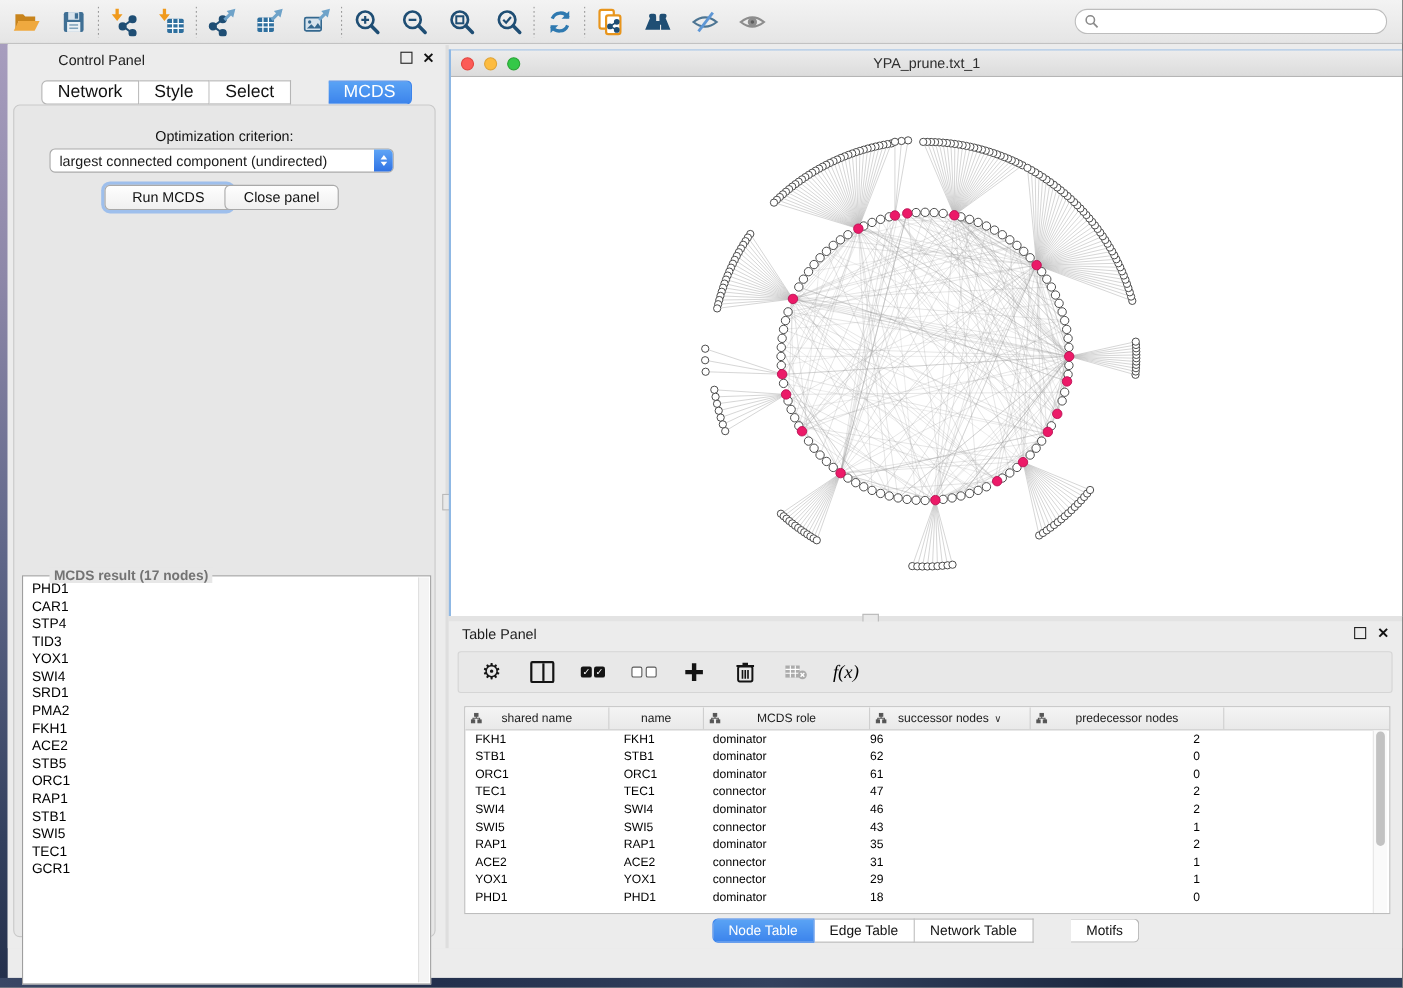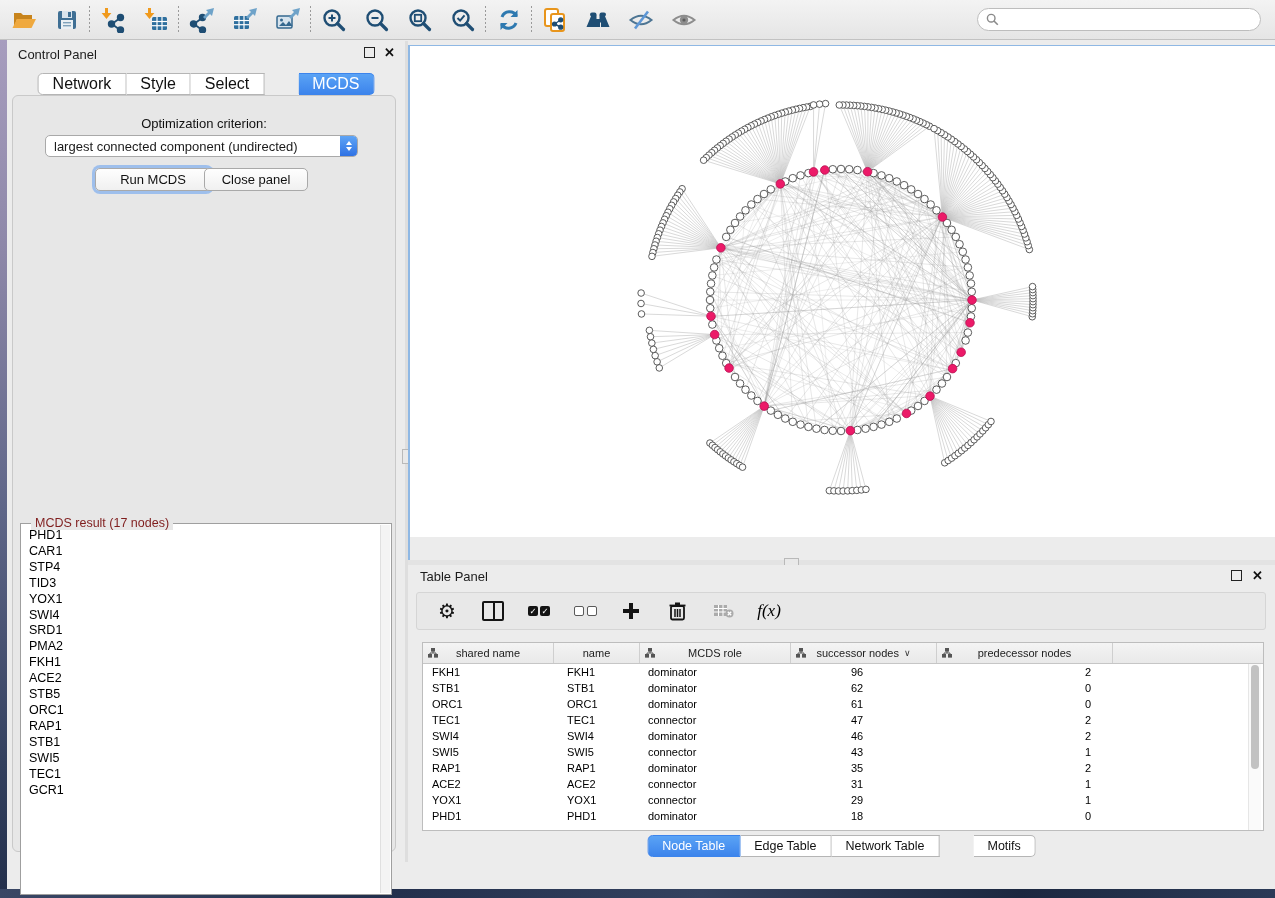--- a/index.html
+++ b/index.html
@@ -17,21 +17,21 @@
   .tb-group{display:flex;align-items:center;gap:16px;}
   .tb-btn{width:27px;height:27px;display:flex;align-items:center;justify-content:center;cursor:default;}
   .tb-sep{width:1px;height:28px;margin:0 9px;
     background-image:linear-gradient(#9a9a9a 40%,transparent 40%);background-size:1px 4px;}
   #search-box{position:absolute;right:14px;top:8px;width:284px;height:23px;background:#fff;
     border:1px solid #BDBDBD;border-radius:12px;display:flex;align-items:center;padding-left:8px;box-sizing:border-box;}
   #search-box input{border:none;outline:none;flex:1;font-size:12px;background:transparent;
     font-family:"Liberation Sans",sans-serif;}
   
   #control-panel{position:absolute;left:7px;top:41px;width:398px;height:821px;background:#ECECEC;}
-  .panel-titlebar{position:relative;height:26px;}
+  .panel-titlebar{position:relative;height:26px;margin-left:35px;}
   .panel-title{position:absolute;left:11px;top:6px;font-size:13px;color:#1c1c1c;}
   .win-icons{position:absolute;right:10px;top:6px;display:flex;gap:9px;align-items:center;}
   .float-ic{width:9px;height:9px;border:1.5px solid #222;display:inline-block;}
   .close-ic{font-size:13px;font-weight:bold;color:#111;line-height:11px;}
   #cp-tabs{position:absolute;left:50%;transform:translateX(-50%);top:32px;display:flex;}
   .seg{height:20px;line-height:20px;font-size:16px;padding:0 14px;background:#fff;
     border:1px solid #B5B5B5;border-left:none;color:#111;cursor:default;white-space:nowrap;}
   .seg:first-child{border-left:1px solid #B5B5B5;border-radius:5px 0 0 5px;}
   .seg:last-child{border-radius:0 5px 5px 0;margin-left:34px;}
   .seg.active{background:linear-gradient(#5AA3F5,#3C84EC);border-color:#3C84EC;color:#fff;}
@@ -46,22 +46,22 @@
     align-items:center;justify-content:center;gap:2px;}
   .tri-up{width:0;height:0;border-left:3.5px solid transparent;border-right:3.5px solid transparent;border-bottom:4.5px solid #fff;}
   .tri-dn{width:0;height:0;border-left:3.5px solid transparent;border-right:3.5px solid transparent;border-top:4.5px solid #fff;}
   .cp-btn{position:absolute;top:72px;height:23px;background:linear-gradient(#FEFEFE,#F0F0F0);
     border:1px solid #A9A9A9;border-radius:5px;font-size:13px;font-family:"Liberation Sans",sans-serif;
     color:#111;padding:0 12px;box-sizing:border-box;}
   #run-btn{left:82px;width:116px;box-shadow:0 0 0 3px rgba(110,165,240,.6);}
   #closepanel-btn{left:191px;width:104px;}
   #mcds-group{position:absolute;left:7px;top:427px;width:370px;height:370px;
     border:1px solid #9f9f9f;background:#fff;}
-  #mcds-legend{position:absolute;left:10px;top:-8px;background:#E7E7E7;padding:0 4px;
-    font-size:12.5px;color:#7f1d1d;white-space:nowrap;}
+  #mcds-legend{position:absolute;left:24px;top:-8px;background:#E7E7E7;padding:0 4px;
+    font-size:12.5px;color:#737373;white-space:nowrap;font-weight:bold;}
   #mcds-list{position:absolute;left:0;top:4px;right:10px;bottom:2px;overflow:hidden;padding-left:8px;}
   .list-item{font-size:12.5px;line-height:15.9px;color:#000;}
   #mcds-scroll{position:absolute;right:1px;top:1px;width:9px;height:368px;background:#F4F4F4;border-left:1px solid #E0E0E0;}
   
   #v-splitter{position:absolute;left:405px;top:41px;width:3px;height:821px;background:#DEDEDE;}
   #v-handle{position:absolute;left:-3px;top:408px;width:8px;height:13px;background:#E9E9E9;border:1px solid #B9B9B9;}
   #h-splitter{position:absolute;left:408px;top:560px;width:867px;height:5px;background:#E3E3E3;}
   #h-handle{position:absolute;left:376px;top:-2px;width:13px;height:8px;background:#E9E9E9;border:1px solid #B9B9B9;}
   
   #network-window{position:absolute;left:408px;top:45px;width:867px;height:515px;box-sizing:border-box;
@@ -92,21 +92,21 @@
     border:1px solid #BDBDBD;box-sizing:border-box;overflow:hidden;}
   #thead{display:flex;height:20px;background:linear-gradient(#F4F4F4,#E9E9E9);border-bottom:1px solid #C6C6C6;}
   .th{position:relative;display:flex;align-items:center;justify-content:center;font-size:11px;
     color:#1c1c1c;border-right:1px solid #CFCFCF;box-sizing:border-box;cursor:default;}
   .th .hier{position:absolute;left:5px;top:5px;}
   .sort-caret{font-size:9px;color:#333;margin-left:5px;}
   .tr{display:flex;height:16px;align-items:center;}
   .td{font-size:11px;color:#000;box-sizing:border-box;white-space:nowrap;overflow:hidden;}
   .c0{width:131px;}.c1{width:86px;}.c2{width:151px;}.c3{width:146px;}.c4{width:176px;}
   .td.c0{padding-left:9px;}.td.c1{padding-left:13px;}.td.c2{padding-left:8px;}
-  .td.c3{text-align:center;padding-right:14px;}.td.c4{text-align:right;padding-right:22px;}
+  .td.c3{text-align:left;padding-right:14px;}.td.c4{text-align:right;padding-right:22px;}
   #tbl-vscroll{position:absolute;right:2px;top:21px;width:12px;height:166px;background:#FAFAFA;border-left:1px solid #E6E6E6;}
   #tbl-thumb{position:absolute;left:1.5px;top:1px;width:8px;height:104px;background:#C2C2C2;border-radius:4px;}
   #tp-tabs{position:absolute;left:50%;transform:translateX(-50%);top:270px;display:flex;}
   #tp-tabs .seg{font-size:12.5px;}
   
   #status-bar{position:absolute;left:0;top:862px;width:1275px;height:27px;background:#EDEDED;
     border-top:1px solid #C2C2C2;}
   #list-btn{position:absolute;left:12px;top:4px;width:28px;height:21px;background:#F4F4F4;
     border:1px solid #B5B5B5;display:flex;align-items:center;justify-content:center;}
   #memory-btn{position:absolute;right:12px;top:4px;height:22px;background:linear-gradient(#FDFDFD,#F0F0F0);
@@ -340,20 +340,26 @@
         <div id="mcds-scroll"></div>
       </div>
     </div>
   </section>
 
   <div id="v-splitter">
       <div id="v-handle"></div>
     </div>
 
   <section id="network-window">
+    <div id="net-titlebar">
+      <span class="traffic" id="tl-red"></span>
+      <span class="traffic" id="tl-yellow"></span>
+      <span class="traffic" id="tl-green"></span>
+      <span id="net-title">YPA_prune.txt_1</span>
+    </div>
     <div id="net-canvas">
       <svg id="net" width="865" height="491" viewBox="0 0 865 491">
           <line x1="370.30821939929814" y1="137.90733112071086" x2="306.4115963653349" y2="213.51877373688188" stroke="#9a9a9a" stroke-width="0.7" stroke-opacity="0.32"></line>
           <line x1="370.30821939929814" y1="137.90733112071086" x2="382.7756835983072" y2="375.80071965136096" stroke="#9a9a9a" stroke-width="0.7" stroke-opacity="0.32"></line>
           <line x1="370.30821939929814" y1="137.90733112071086" x2="561.7415014241036" y2="262.22555805834" stroke="#9a9a9a" stroke-width="0.7" stroke-opacity="0.32"></line>
           <line x1="370.30821939929814" y1="137.90733112071086" x2="431" y2="385" stroke="#9a9a9a" stroke-width="0.7" stroke-opacity="0.32"></line>
           <line x1="370.30821939929814" y1="137.90733112071086" x2="312.4676561269514" y2="309.7770871950245" stroke="#9a9a9a" stroke-width="0.7" stroke-opacity="0.32"></line>
           <line x1="370.30821939929814" y1="137.90733112071086" x2="316.2038249142539" y2="317.1097313073247" stroke="#9a9a9a" stroke-width="0.7" stroke-opacity="0.32"></line>
           <line x1="370.30821939929814" y1="137.90733112071086" x2="486.77708719502454" y2="372.53234387304855" stroke="#9a9a9a" stroke-width="0.7" stroke-opacity="0.32"></line>
           <line x1="370.30821939929814" y1="137.90733112071086" x2="541.606958240764" y2="183.80668985775145" stroke="#9a9a9a" stroke-width="0.7" stroke-opacity="0.32"></line>

